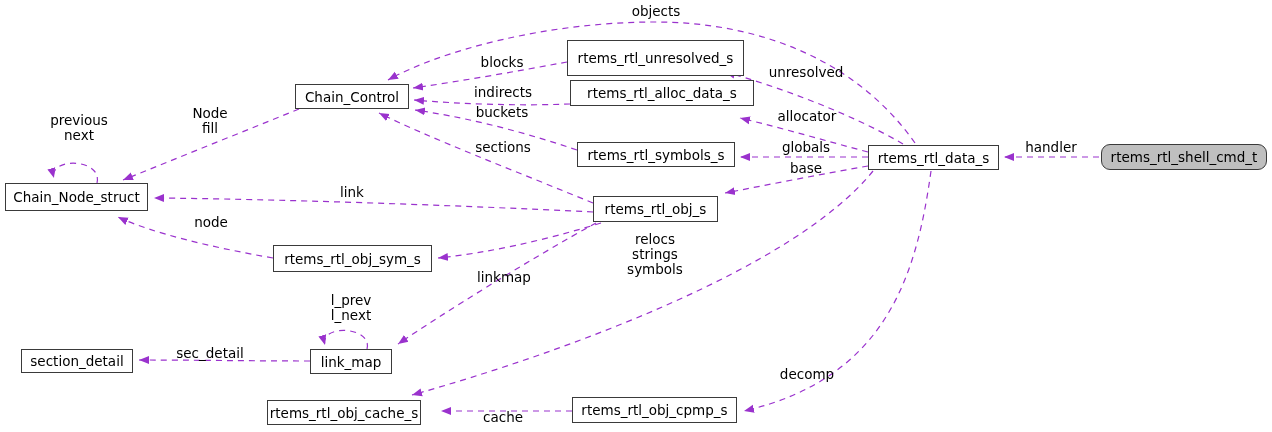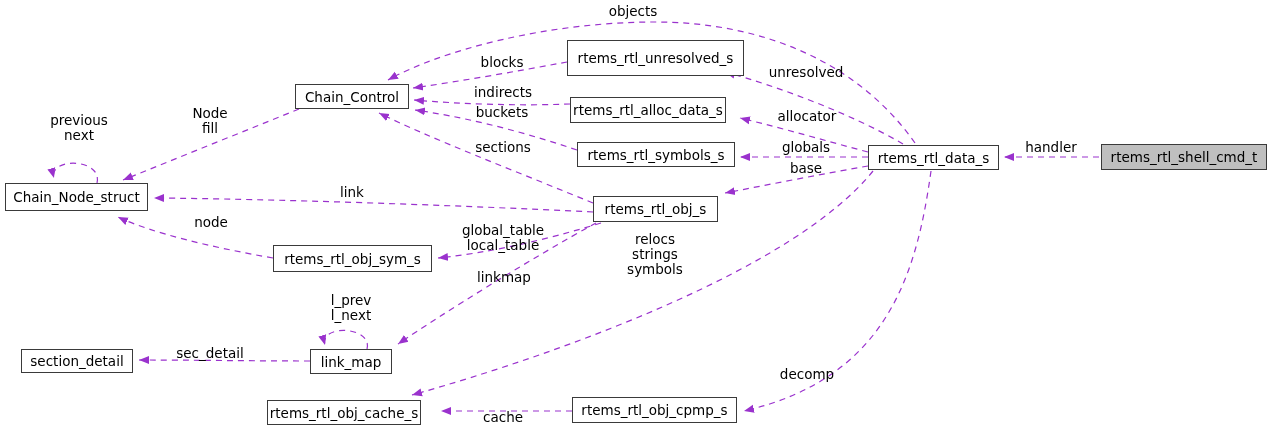--- a/index.html
+++ b/index.html
@@ -18,21 +18,21 @@
   }
   .edges{position:absolute;left:0;top:0;width:1272px;height:432px;}
   .edges path.edge{fill:none;stroke:var(--edge-color);stroke-width:1.2;stroke-dasharray:6 5;}
   .node{
     position:absolute;box-sizing:border-box;
     background:var(--node-fill);border:1.4px solid var(--node-border);
     display:flex;align-items:center;justify-content:center;
     font-size:13.5px;color:var(--label-color);white-space:nowrap;
     z-index:2;cursor:pointer;
   }
-  .node.highlight{background:var(--node-highlight-fill);border-width:1.8px;}
+  .node.highlight{background:var(--node-highlight-fill);border-width:1.8px;border-radius:9px;}
   .elabel{
     position:absolute;transform:translateX(-50%);
     font-size:13.5px;line-height:15px;color:var(--label-color);
     text-align:center;white-space:pre-line;z-index:1;
   }
 </style>
 </head>
 <body>
 
 <div class="stage">
@@ -61,50 +61,48 @@
     <path class="edge" marker-end="url(#arw)" d="M 572,411 L 441,411"></path>
     <path class="edge" marker-end="url(#arw)" d="M 903,144 C 852,114 777,86 725,72"></path>
     <path class="edge" marker-end="url(#arw)" d="M 868,152 C 826,141 786,129 740,118"></path>
     <path class="edge" marker-end="url(#arw)" d="M 868,157 L 740,157"></path>
     <path class="edge" marker-end="url(#arw)" d="M 868,166 C 822,174 772,184 725,193"></path>
     <path class="edge" marker-end="url(#arw)" d="M 1099,157 L 1004,157"></path>
   </svg>
 
   <div class="node" style="left:295px;top:84px;width:114px;height:25px">Chain_Control</div>
   <div class="node" style="left:567px;top:40px;width:177px;height:36px">rtems_rtl_unresolved_s</div>
-  <div class="node" style="left:570px;top:97px;width:156px;height:26px">rtems_rtl_alloc_data_s</div>
+  <div class="node" style="left:570px;top:80px;width:184px;height:26px">rtems_rtl_alloc_data_s</div>
   <div class="node" style="left:868px;top:145px;width:131px;height:25px">rtems_rtl_data_s</div>
   <div class="node" style="left:577px;top:142px;width:158px;height:25px">rtems_rtl_symbols_s</div>
   <div class="node highlight" style="left:1101px;top:144px;width:166px;height:26px">rtems_rtl_shell_cmd_t</div>
   <div class="node" style="left:5px;top:183px;width:143px;height:28px">Chain_Node_struct</div>
   <div class="node" style="left:593px;top:196px;width:125px;height:26px">rtems_rtl_obj_s</div>
   <div class="node" style="left:273px;top:245px;width:159px;height:27px">rtems_rtl_obj_sym_s</div>
   <div class="node" style="left:310px;top:349px;width:82px;height:25px">link_map</div>
   <div class="node" style="left:21px;top:349px;width:112px;height:24px">section_detail</div>
   <div class="node" style="left:267px;top:400px;width:154px;height:25px">rtems_rtl_obj_cache_s</div>
   <div class="node" style="left:572px;top:397px;width:165px;height:26px">rtems_rtl_obj_cpmp_s</div>
 
-  <div class="elabel" style="left:633px;top:4px">objects</div>
+  <div class="elabel" style="left:656px;top:4px">objects</div>
   <div class="elabel" style="left:502px;top:55px">blocks</div>
   <div class="elabel" style="left:503px;top:85px">indirects</div>
   <div class="elabel" style="left:502px;top:105px">buckets</div>
   <div class="elabel" style="left:503px;top:140px">sections</div>
   <div class="elabel" style="left:806px;top:65px">unresolved</div>
   <div class="elabel" style="left:807px;top:109px">allocator</div>
   <div class="elabel" style="left:806px;top:140px">globals</div>
   <div class="elabel" style="left:806px;top:161px">base</div>
   <div class="elabel" style="left:1051px;top:140px">handler</div>
   <div class="elabel" style="left:210px;top:106px">Node
 fill</div>
   <div class="elabel" style="left:79px;top:113px">previous
 next</div>
   <div class="elabel" style="left:352px;top:185px">link</div>
   <div class="elabel" style="left:211px;top:215px">node</div>
-  <div class="elabel" style="left:503px;top:223px">global_table
-local_table</div>
   <div class="elabel" style="left:655px;top:232px">relocs
 strings
 symbols</div>
   <div class="elabel" style="left:504px;top:270px">linkmap</div>
   <div class="elabel" style="left:351px;top:293px">l_prev
 l_next</div>
   <div class="elabel" style="left:210px;top:346px">sec_detail</div>
   <div class="elabel" style="left:807px;top:367px">decomp</div>
   <div class="elabel" style="left:503px;top:410px">cache</div>
 

